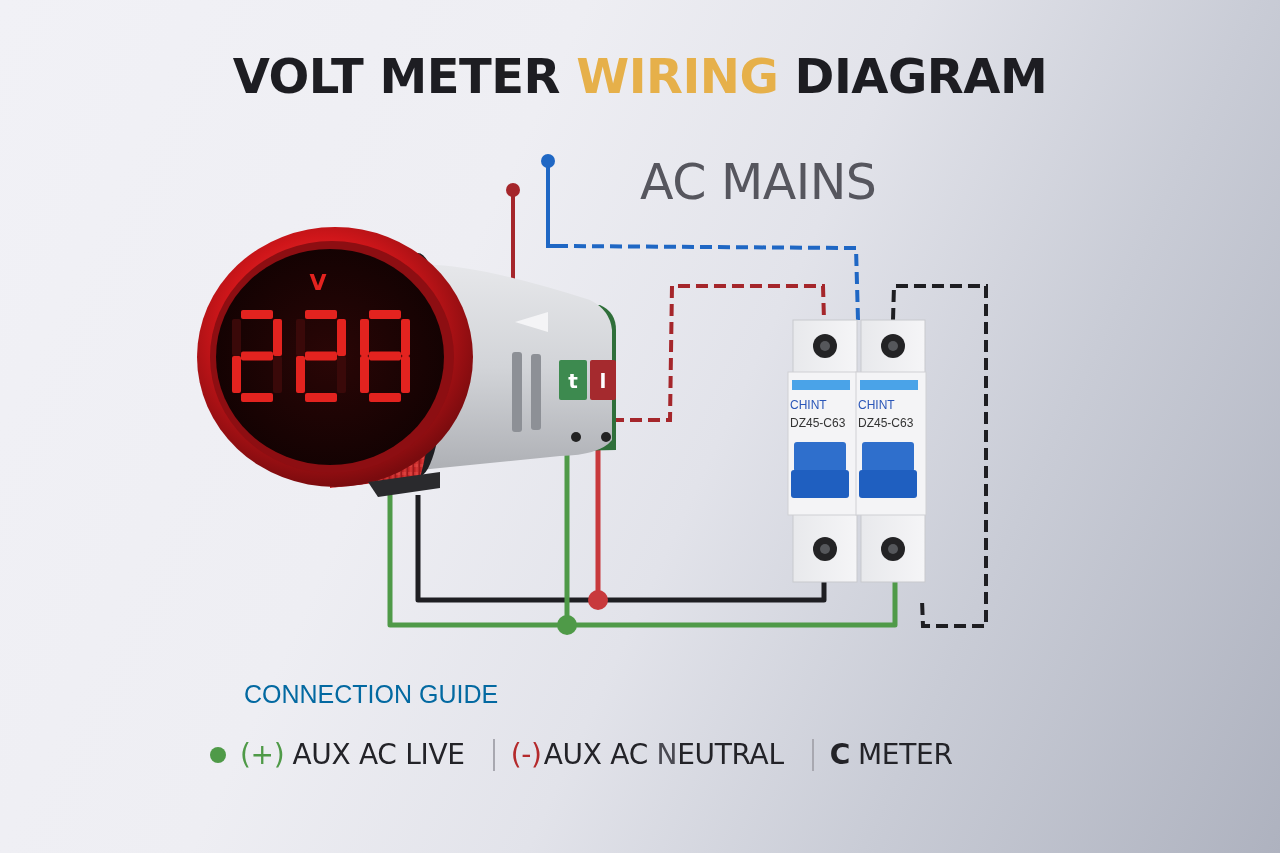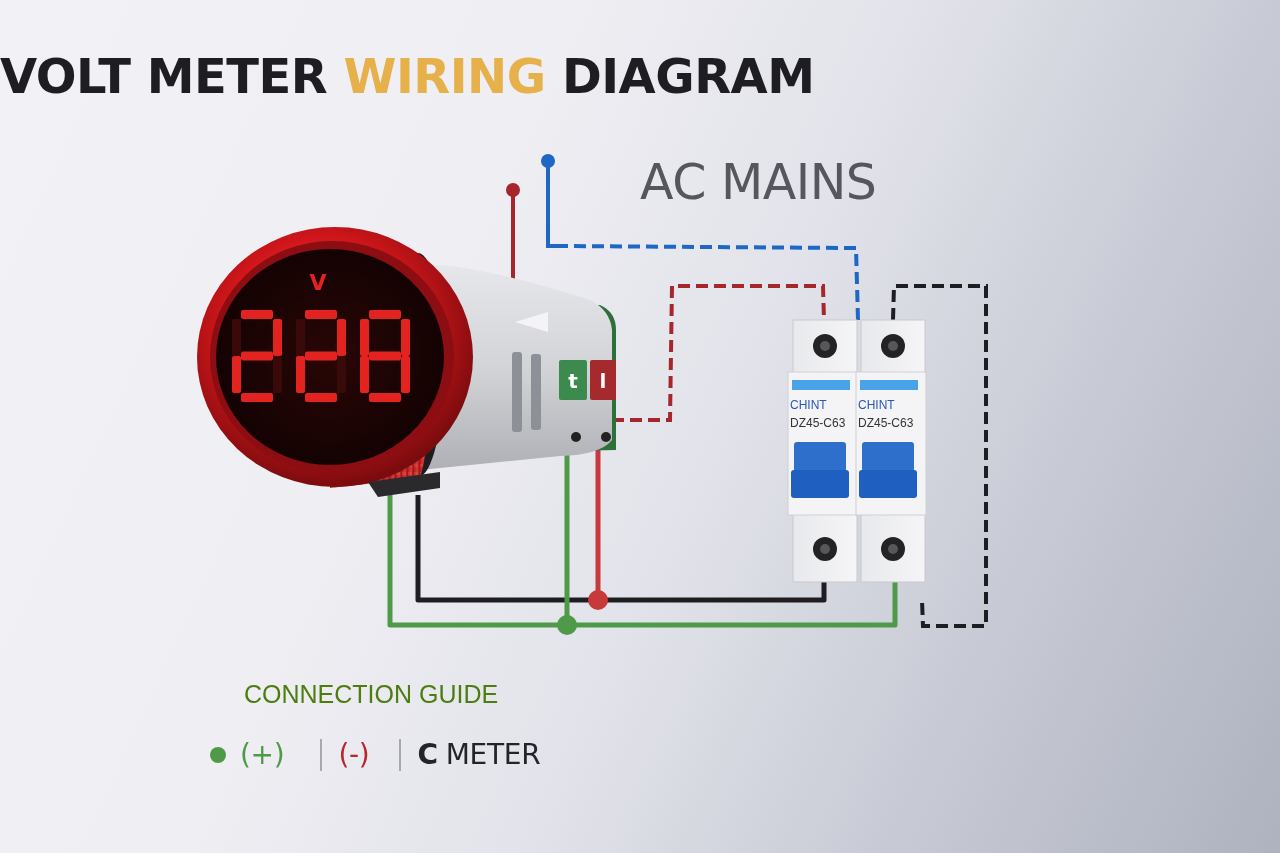--- a/index.html
+++ b/index.html
@@ -2,32 +2,32 @@
 <html><head>
   <meta charset="utf-8">
   <style>
     html, body { margin: 0; padding: 0; }
     body {
       width: 1280px; height: 853px; overflow: hidden; position: relative;
       font-family: "Liberation Sans", "DejaVu Sans", sans-serif;
       background: linear-gradient(115deg, #f1f1f6 0%, #eeeef3 35%, #e2e3ea 55%, #c9ccd6 75%, #aeb2bf 100%);
     }
     .title {
-      position: absolute; left: 0; top: 48px; width: 1280px; text-align: left;
+      position: absolute; left: 0; top: 48px; width: 1280px; text-align: center;
       font-family: "DejaVu Sans", sans-serif; font-weight: bold; font-size: 48px;
       letter-spacing: -0.5px; color: #1d1d22;
     }
     .title .accent { color: #e6b04a; }
     #diagram { position: absolute; left: 0; top: 0; width: 1280px; height: 853px; }
     .mains-label {
       position: absolute; left: 640px; top: 154px; font-size: 49px; color: #56565e;
       font-family: "DejaVu Sans", sans-serif; letter-spacing: -0.5px;
     }
     .guide-heading {
-      position: absolute; left: 244px; top: 680px; font-size: 25px; color: #4d7c0f;
+      position: absolute; left: 244px; top: 680px; font-size: 25px; color: #0369a1;
       font-family: "Liberation Sans", sans-serif;
     }
     .legend {
       position: absolute; left: 210px; top: 738px; display: flex; align-items: center;
       font-family: "DejaVu Sans", sans-serif; font-size: 28px; color: #232328;
       letter-spacing: -0.3px;
     }
     .legend .dot { width: 16px; height: 16px; border-radius: 50%; background: #4f9a48; margin-right: 14px; }
     .legend .plus { color: #4f9a48; margin-right: 8px; }
     .legend .minus { color: #b42a2c; margin-right: 2px; }
@@ -202,18 +202,20 @@
     </g>
 </svg>
 
 <div class="mains-label">AC MAINS</div>
 
 <div class="guide-heading">CONNECTION GUIDE</div>
 
 <div class="legend">
   <span class="dot"></span>
   <span class="plus">(+)</span>
+  <span>AUX AC LIVE</span>
   <span class="sep"></span>
   <span class="minus">(-)</span>
+  <span><span>AUX AC </span><span class="neutral-n">N</span><span>EUTRAL</span></span>
   <span class="sep"></span>
   <span class="c">C</span>
   <span>METER</span>
 </div>
 
 </body></html>

